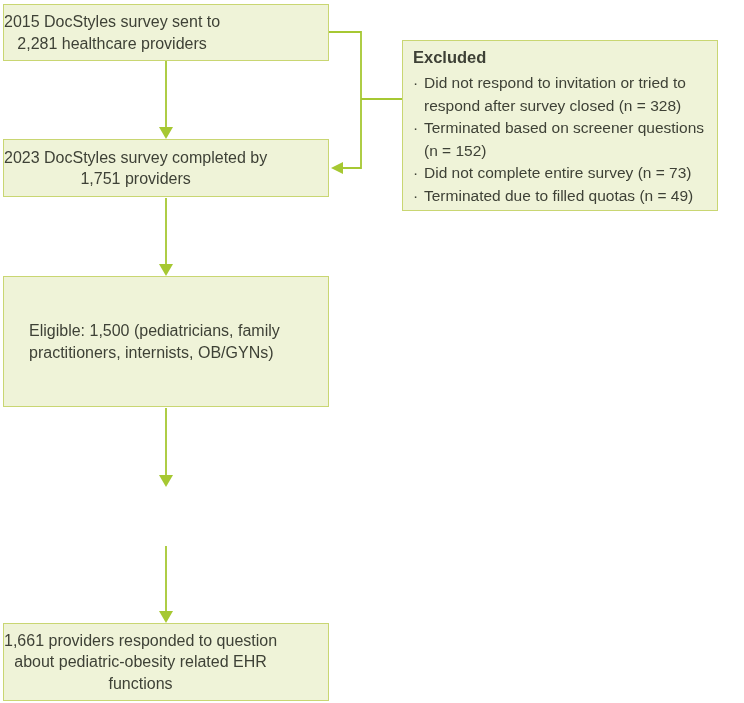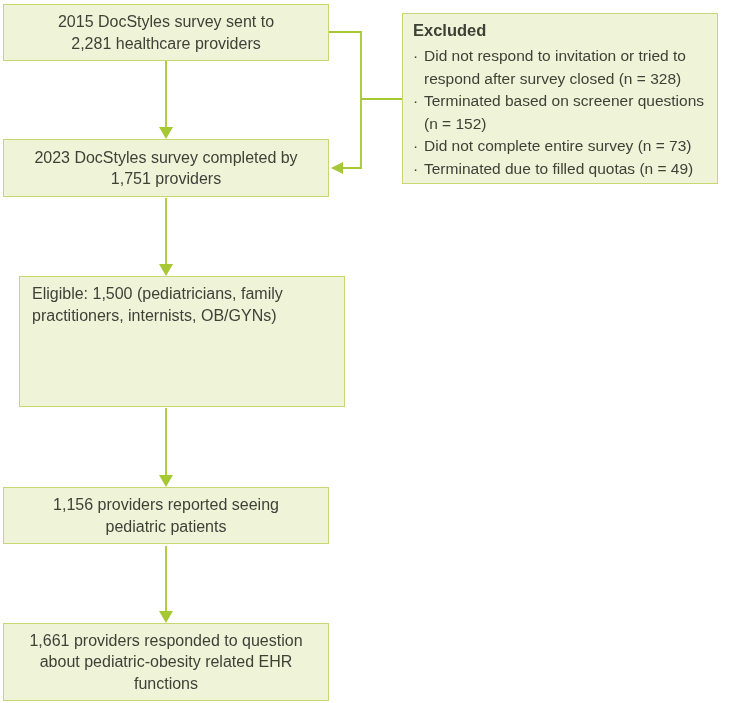--- a/index.html
+++ b/index.html
@@ -25,33 +25,33 @@
   .fl{stroke:var(--line);stroke-width:1.8;fill:none;}
   .fh{fill:var(--line);stroke:none;}
   .box{
     position:absolute;
     background:var(--box-fill);
     border:1.5px solid var(--box-border);
     font-size:16px;
     line-height:21.5px;
   }
   .box.centered{
-    display:flex;align-items:center;justify-content:center;
+    display:flex;align-items:center;
     text-align:center;
   }
   .txt{white-space:pre;}
   .box.leftbox{
-    display:flex;flex-direction:column;
-    padding:6px 12px;
-    margin-left:16px;
+    display:flex;flex-direction:column;justify-content:center;
+    padding:6px 25px;
   }
   .box.leftbox p{margin:0;white-space:pre;}
   .box.leftbox p + p{margin-top:10px;}
   .box.excluded{
     padding:5px 0 5px 10px;
+    margin-top:27px;
   }
   .ex-title{
     font-weight:bold;font-size:16.5px;line-height:22px;
     margin:0 0 4px 0;
   }
   .ex-list{
     list-style:none;margin:0;padding:0;
     font-size:15.5px;line-height:22.5px;
   }
   .ex-list li{display:flex;}
@@ -119,24 +119,20 @@
   <div class="box centered" style="left:3px;top:139px;width:326px;height:58px">
     <div class="txt">2023 DocStyles survey completed by
 1,751 providers</div>
   </div>
 
   <div class="box leftbox" style="left:3px;top:276px;width:326px;height:131px">
     <p>Eligible: 1,500 (pediatricians, family
 practitioners, internists, OB/GYNs)</p>
   </div>
 
-  <div class="box centered" style="left:3px;top:487px;width:326px;height:57px">
-    <div class="txt">1,156 providers reported seeing
-pediatric patients</div>
-  </div>
 
   <div class="box centered" style="left:3px;top:623px;width:326px;height:78px">
     <div class="txt">1,661 providers responded to question
 about pediatric-obesity related EHR
 functions</div>
   </div>
 
 </div>
 
 </body></html>

